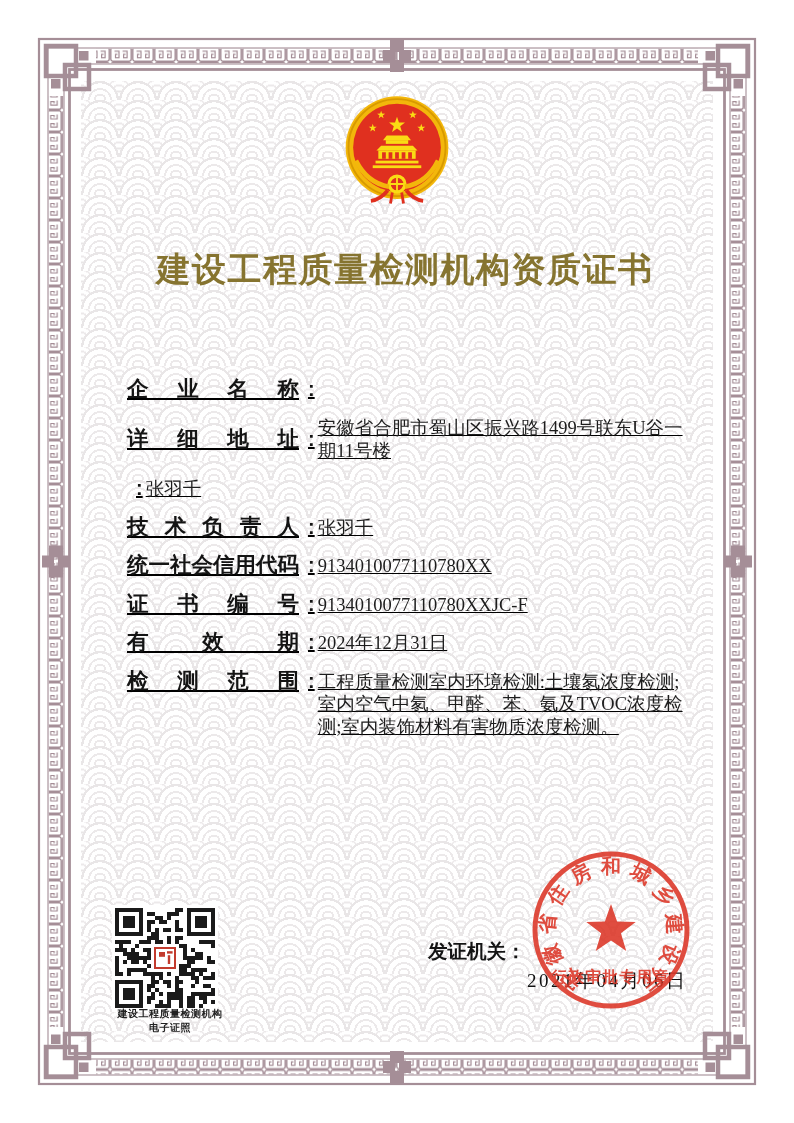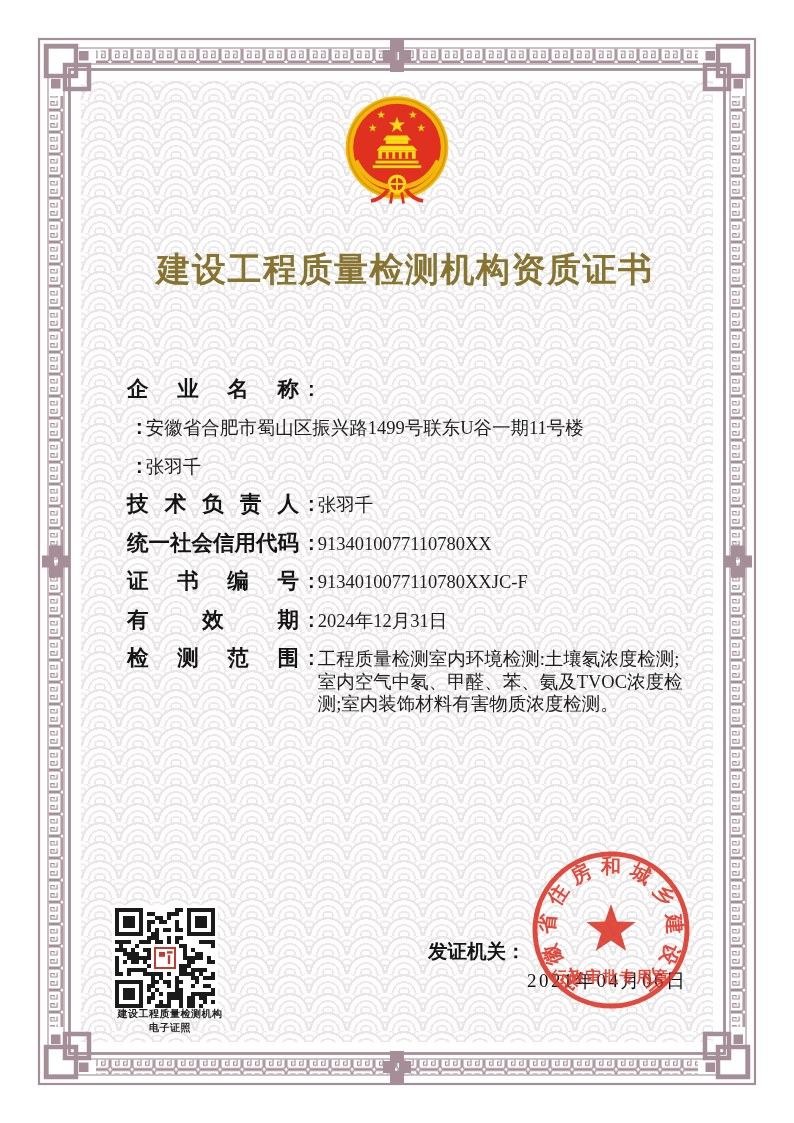--- a/index.html
+++ b/index.html
@@ -10,21 +10,21 @@
     background-image:
       radial-gradient(circle 19px at 19px 19px,#ffffff 0 4.5px,#ece9ea 4.5px 6.5px,#ffffff 6.5px 10px,#ece9ea 10px 12px,#ffffff 12px 16.6px,#e9e6e7 16.6px 19px,transparent 19px),
       radial-gradient(circle 19px at 19px 19px,#ffffff 0 4.5px,#ece9ea 4.5px 6.5px,#ffffff 6.5px 10px,#ece9ea 10px 12px,#ffffff 12px 16.6px,#e9e6e7 16.6px 19px,transparent 19px);
     background-size:38px 19px,38px 19px;
     background-position:0 0,19px 9.5px;}
   .frame{position:absolute;left:0;top:0;}
   .emblem{position:absolute;left:341px;top:91px;width:112px;height:130px;}
   .title{position:absolute;left:0;right:0;top:247px;margin:0;text-align:center;
          font-size:34px;font-weight:700;color:#867430;letter-spacing:1.5px;}
   .fields{position:absolute;left:127px;top:377px;width:568px;}
-  .frow{display:flex;align-items:flex-start;margin-bottom:14px;}
+  .frow{display:flex;align-items:flex-start;margin-bottom:14px;text-decoration:underline;}
   .frow:nth-child(2){align-items:center;}
   .flabel{display:block;width:172px;flex:0 0 172px;font-size:21.5px;font-weight:700;color:#141414;
           line-height:24px;text-align:justify;text-align-last:justify;}
   .fcolon{font-weight:700;font-size:20px;line-height:24px;margin:0 3px 0 9px;color:#141414;}
   .fvalue{flex:1;font-family:"Liberation Serif",serif;font-size:18.5px;line-height:22.5px;
           color:#1d1d1d;padding-top:2px;}
   .qrbox{position:absolute;left:112px;top:905px;background:#ffffff;padding:3px;line-height:0;}
   .qrcap{position:absolute;left:98px;top:1007px;width:144px;text-align:center;
          font-family:"Liberation Serif",serif;font-size:10px;font-weight:700;
          letter-spacing:0.5px;color:#222;line-height:14px;}
@@ -123,20 +123,21 @@
 
   <h1 class="title">建设工程质量检测机构资质证书</h1>
 
   <div class="fields">
 
   <div class="frow">
       <span class="flabel">企业名称</span>
       <span class="fcolon">:</span>
     </div>
       <div class="frow">
+      <span class="flabel">详细地址</span>
       <span class="fcolon">:</span>
       <span class="fvalue">安徽省合肥市蜀山区振兴路1499号联东U谷一期11号楼</span>
     </div>
       <div class="frow">
       <span class="fcolon">:</span>
       <span class="fvalue">张羽千</span>
     </div>
       <div class="frow">
       <span class="flabel">技术负责人</span>
       <span class="fcolon">:</span>

